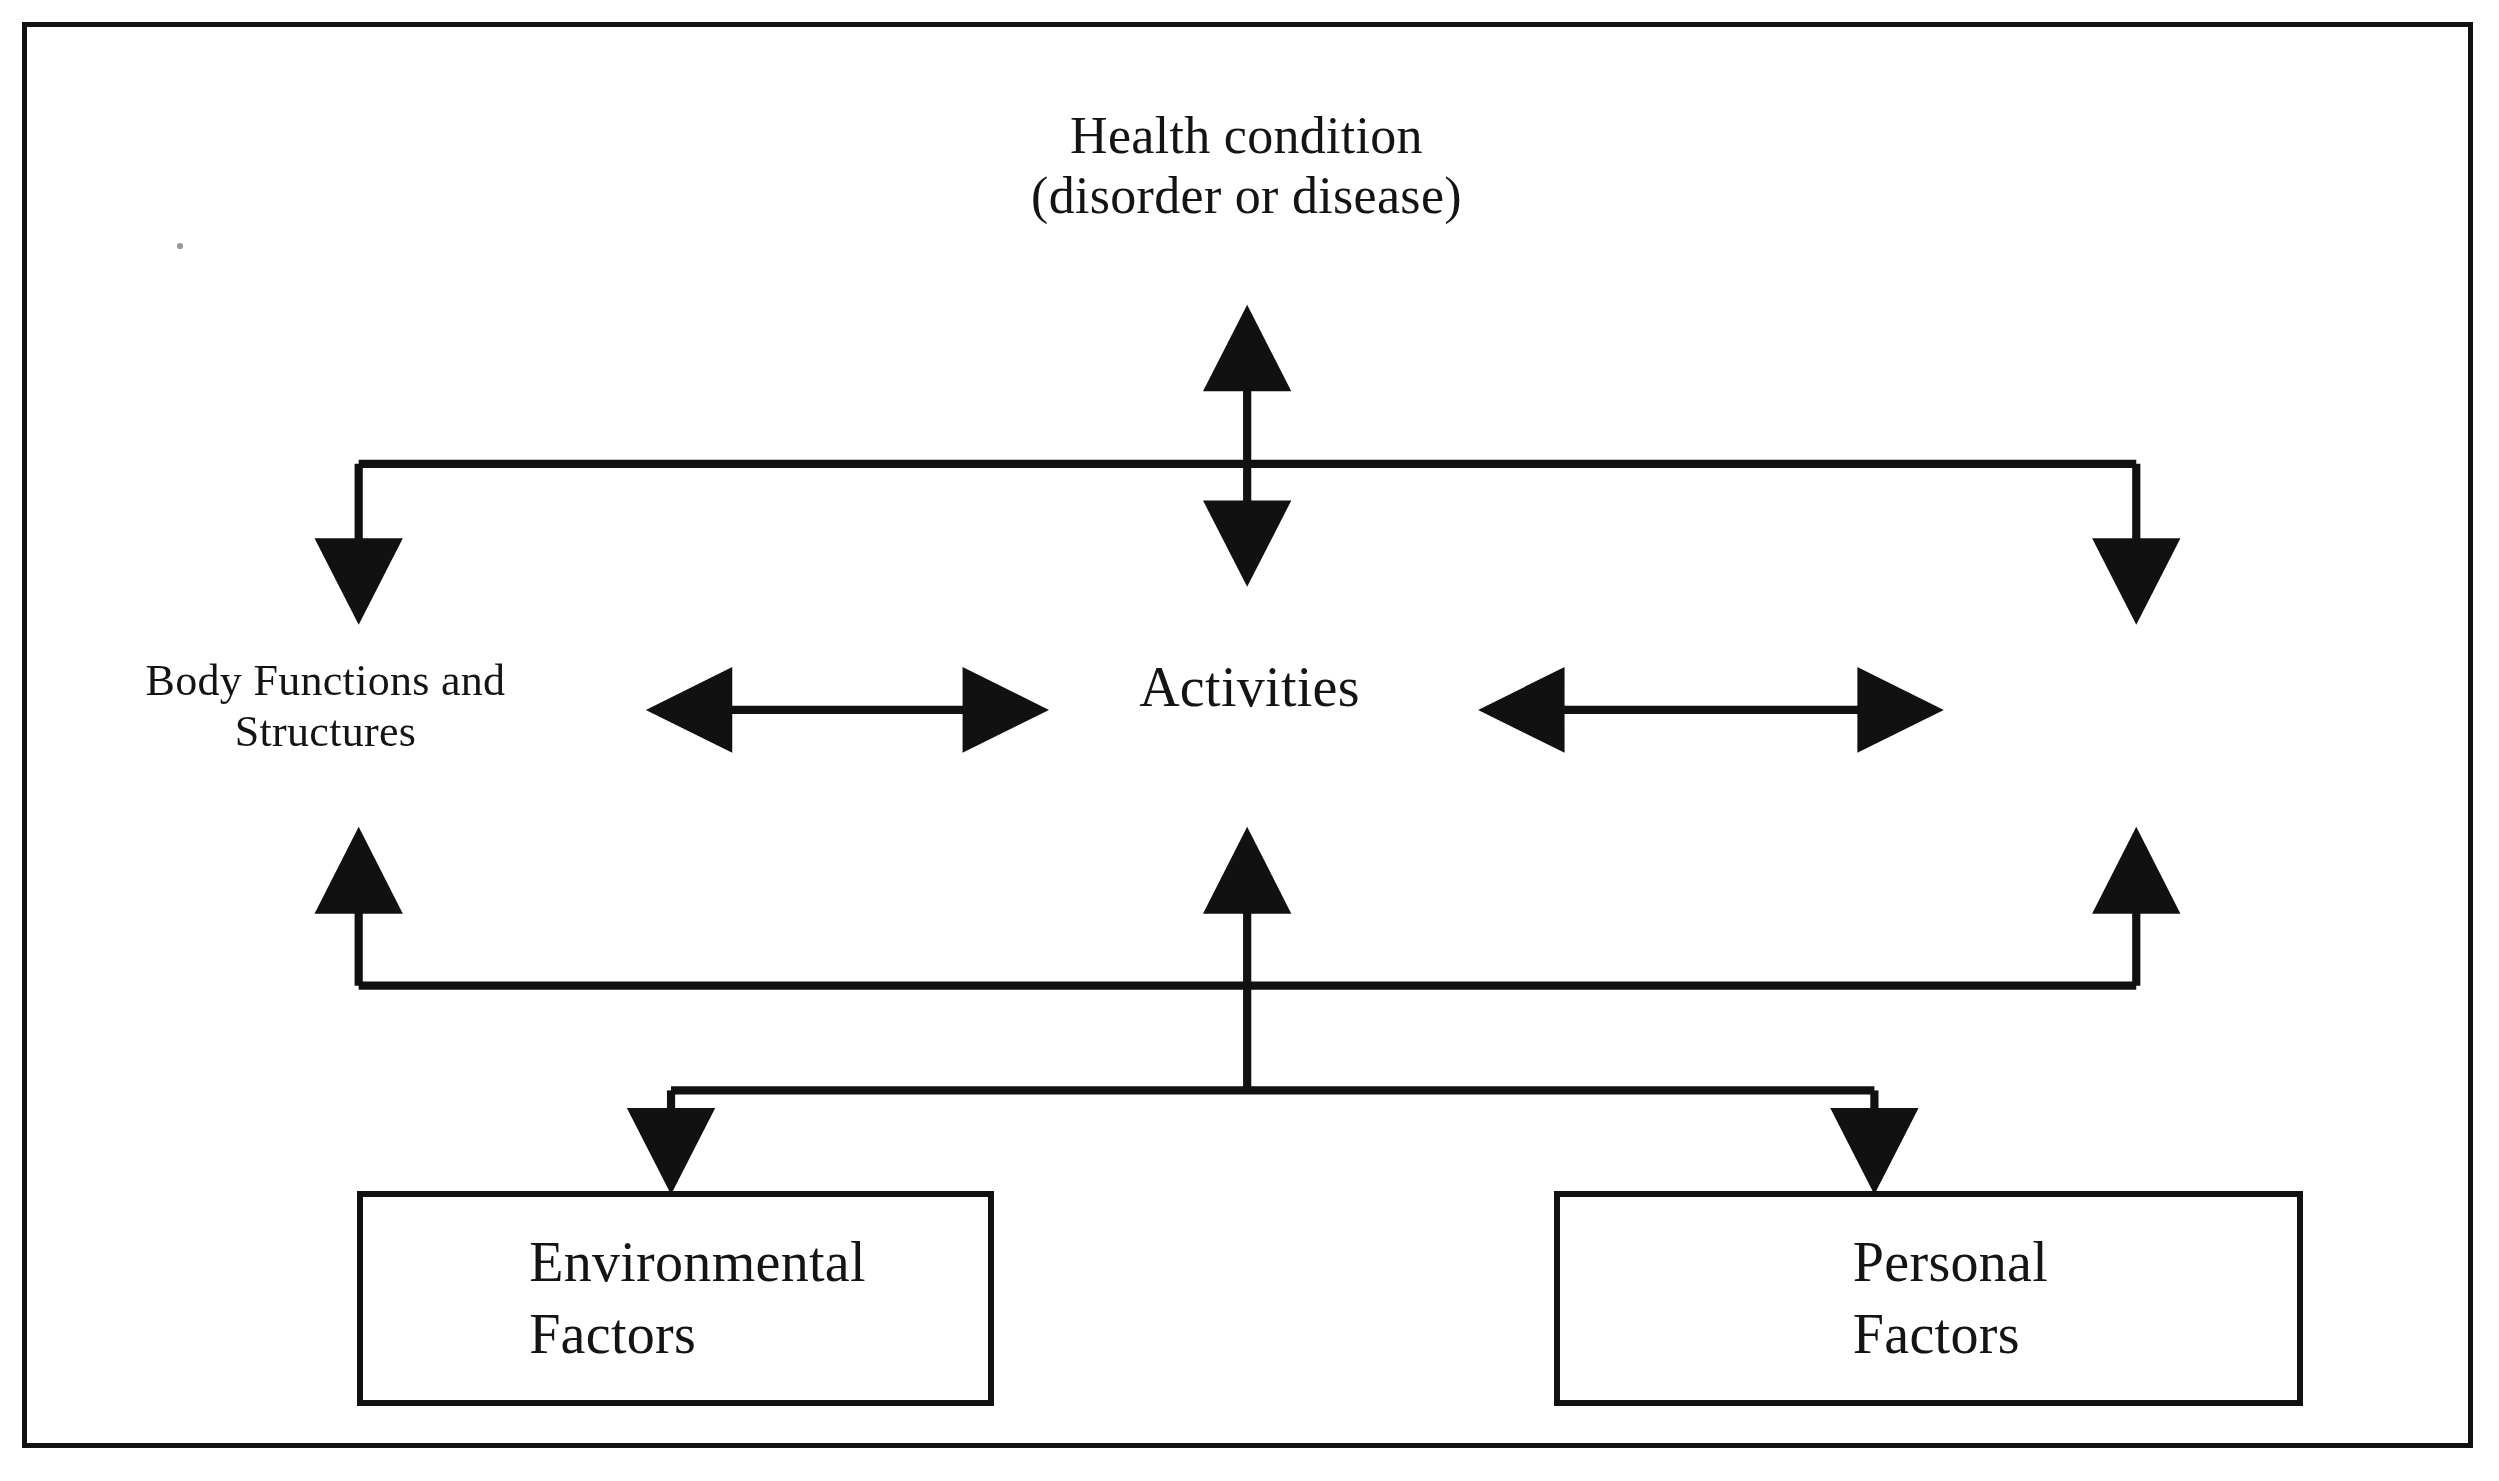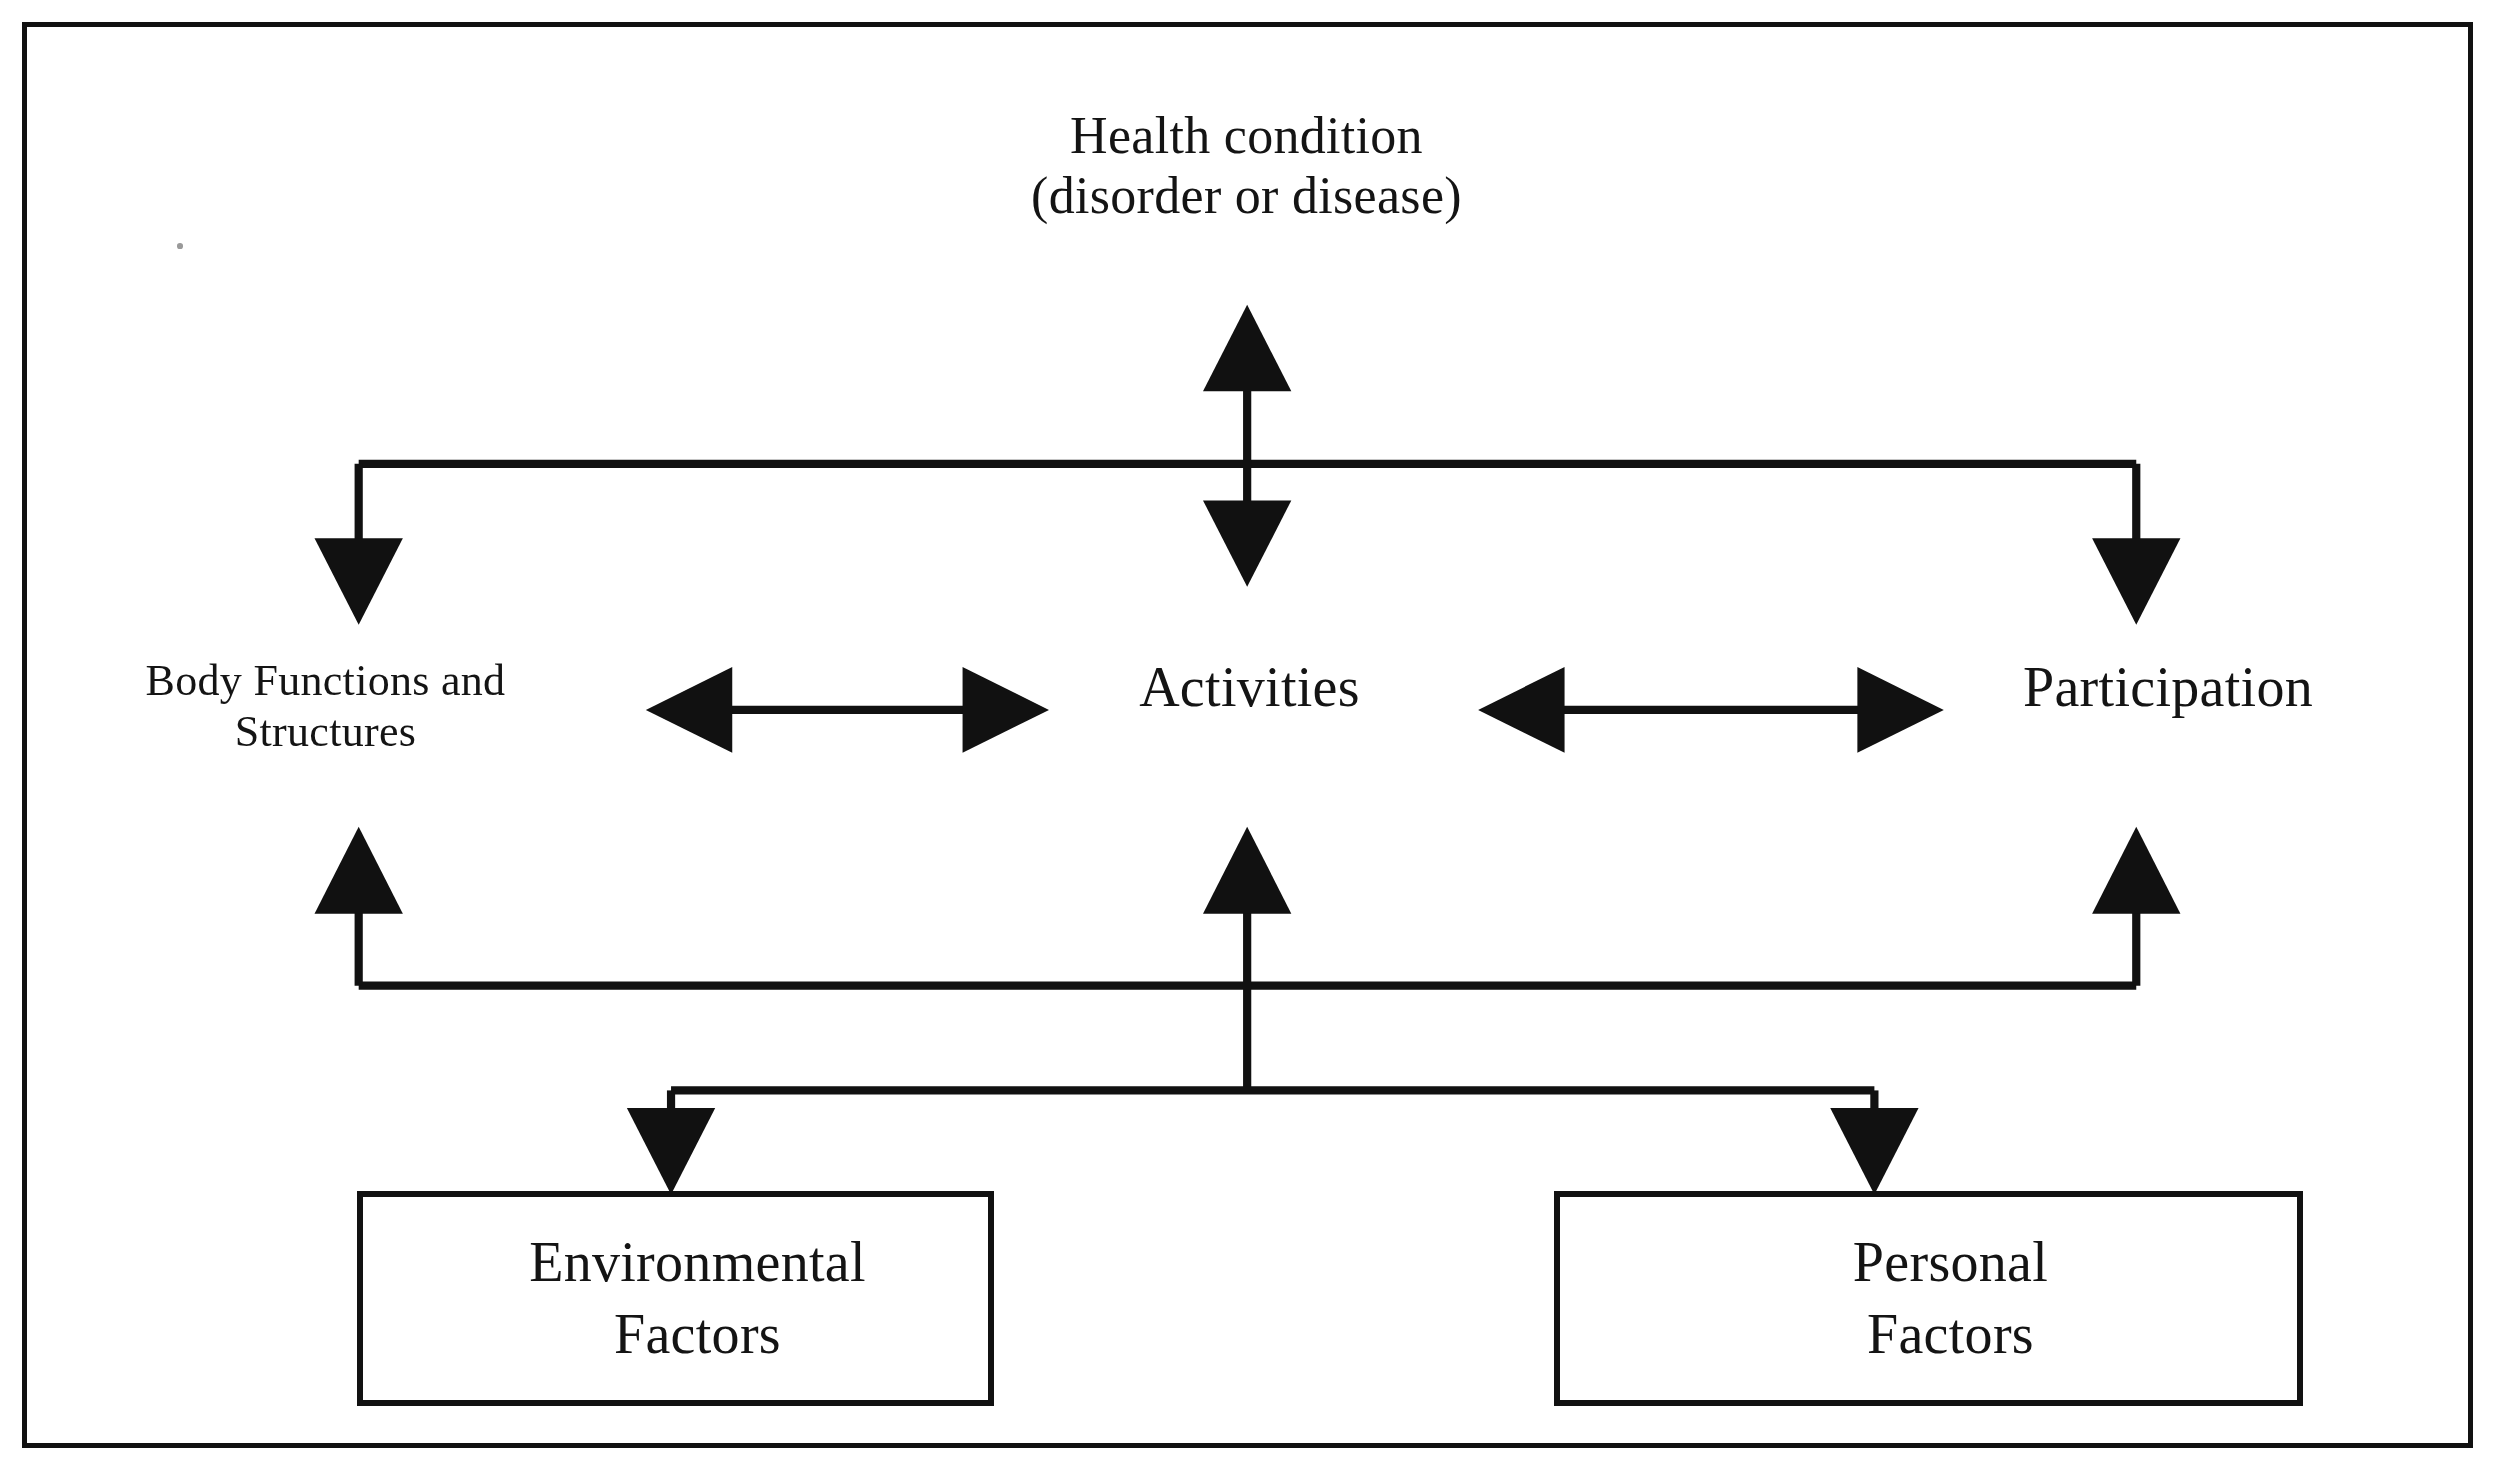--- a/index.html
+++ b/index.html
@@ -84,21 +84,21 @@
     width: 637px;
     height: 215px;
   }
   #personal-factors-box {
     left: 1554px;
     top: 1191px;
     width: 749px;
     height: 215px;
   }
   .factor-box-text {
-    text-align: center;
+    text-align: left;
     font-size: 56px;
     color: #141414;
     line-height: 1.28;
     white-space: pre-line;
     letter-spacing: 0.3px;
     margin-left: 44px;
   }
   .speck {
     position: absolute;
     width: 5.7px;
@@ -193,21 +193,20 @@
   </svg>
 
   <div class="node-label" id="health-condition-label">Health  condition
 (disorder or disease)</div>
 
   <div class="node-label" id="body-functions-label">Body Functions  and
 Structures</div>
 
   <div class="node-label" id="activities-label">Activities</div>
 
-  <div class="node-label" id="participation-label">Participation</div>
 
   <div class="factor-box" id="environmental-factors-box">
     <div class="factor-box-text">Environmental
 Factors</div>
   </div>
 
   <div class="factor-box" id="personal-factors-box">
     <div class="factor-box-text">Personal
 Factors</div>
   </div>

